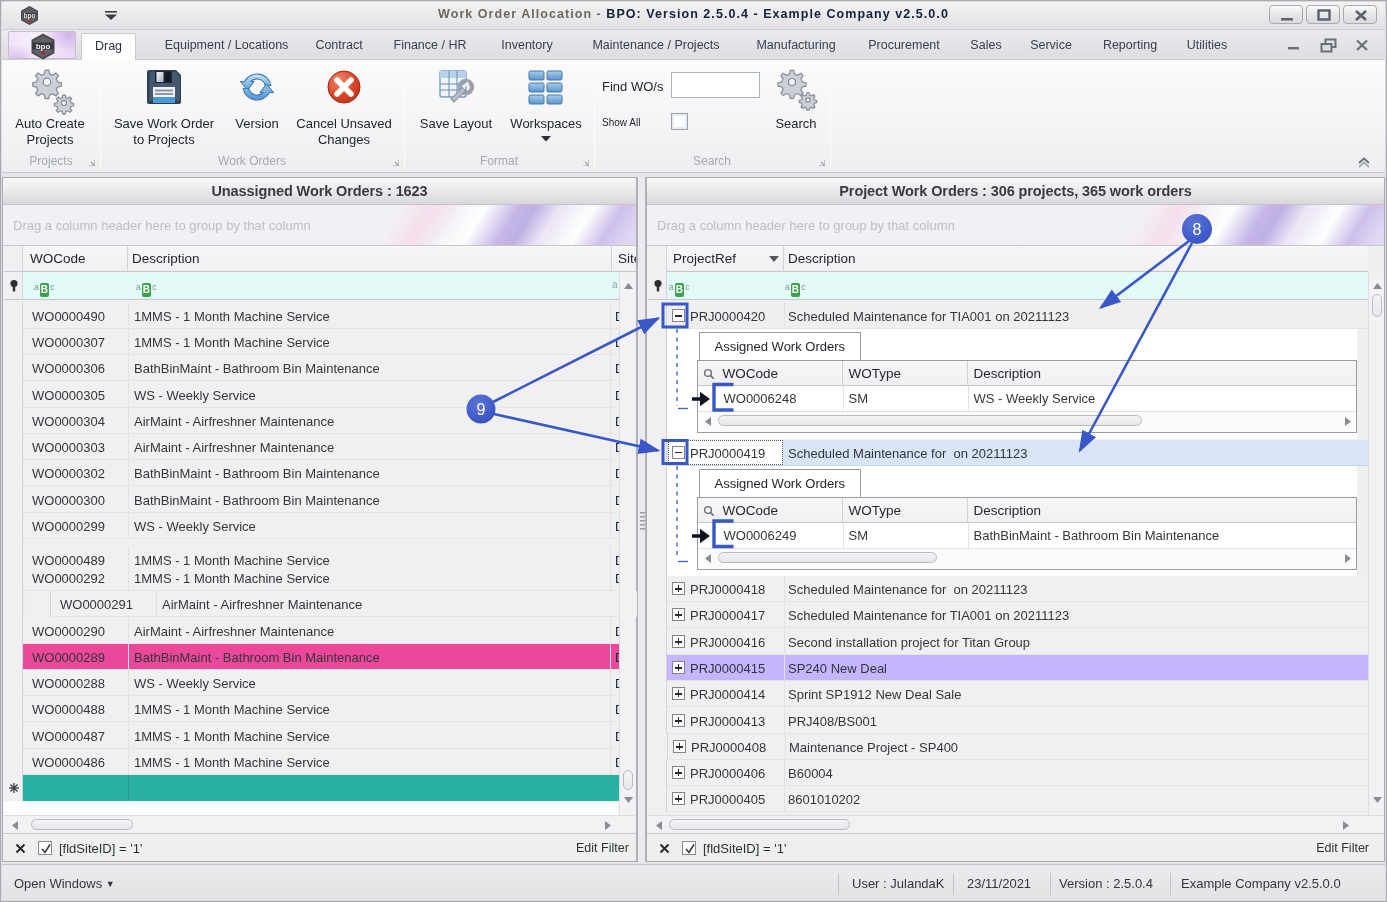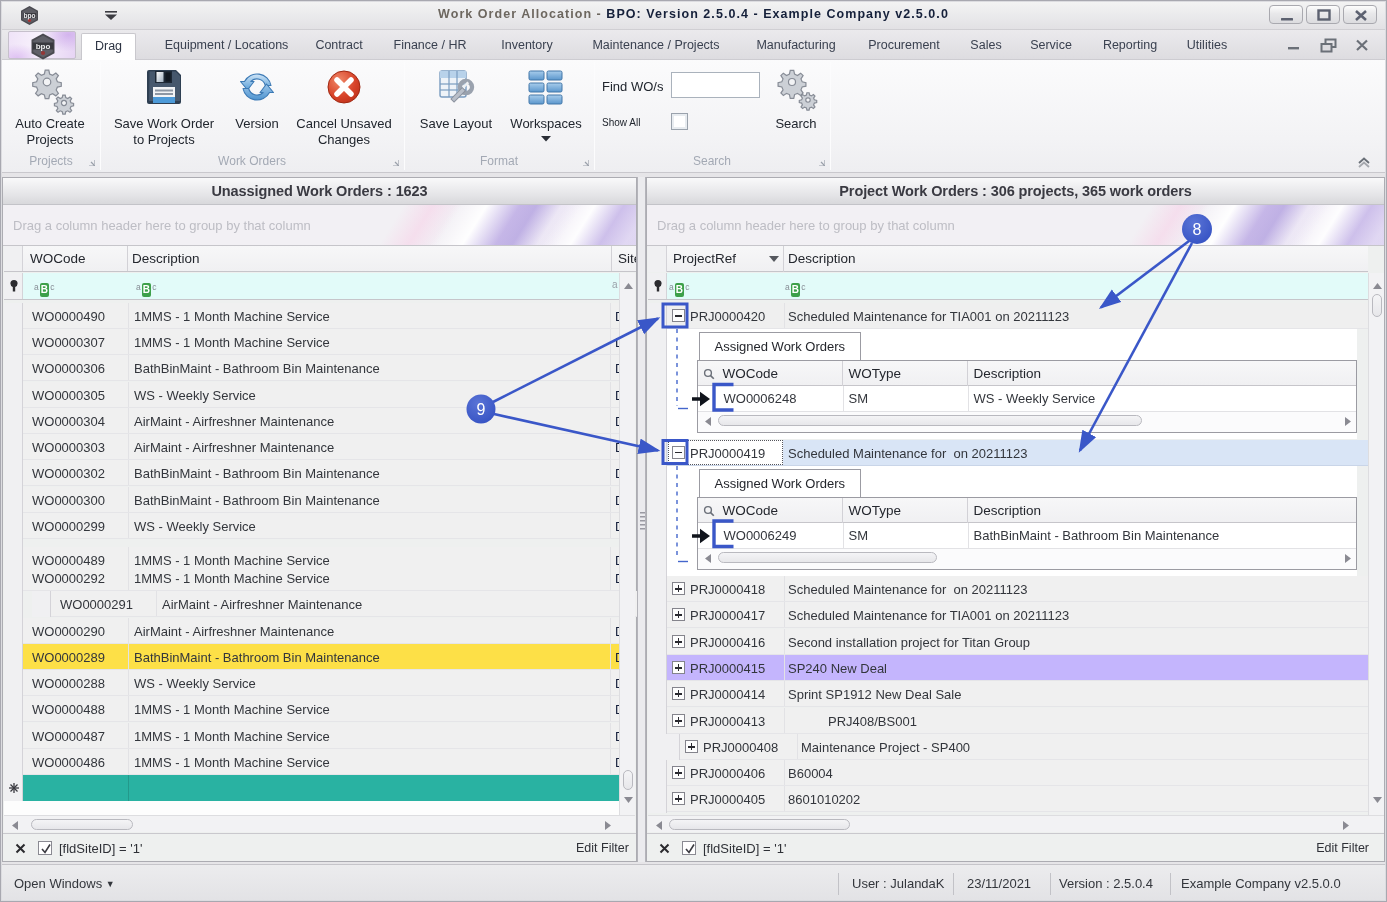--- a/index.html
+++ b/index.html
@@ -425,21 +425,21 @@
     <div class="abs" style="left:611px;top:6px;width:6px;overflow:hidden;color:#16203c;">D</div>
   </div>
   <div class="row" style="left:1px;top:440px;width:615px;background:#f0f0f0;">
     <div class="grid-ind" style="left:0;top:0;height:26px;"></div>
     <div class="abs" style="left:28px;top:6px;">WO0000290</div>
     <div class="cellline" style="left:124px;"></div>
     <div class="abs" style="left:130px;top:6px;">AirMaint - Airfreshner Maintenance</div>
     <div class="cellline" style="left:606px;"></div>
     <div class="abs" style="left:611px;top:6px;width:6px;overflow:hidden;color:#16203c;">D</div>
   </div>
-  <div class="row" style="left:1px;top:466px;width:615px;background:#fde047;">
+  <div class="row" style="left:1px;top:466px;width:615px;background:#ec4899;">
     <div class="grid-ind" style="left:0;top:0;height:26px;"></div>
     <div class="abs" style="left:28px;top:6px;">WO0000289</div>
     <div class="cellline" style="left:124px;"></div>
     <div class="abs" style="left:130px;top:6px;">BathBinMaint - Bathroom Bin Maintenance</div>
     <div class="cellline" style="left:606px;"></div>
     <div class="abs" style="left:611px;top:6px;width:6px;overflow:hidden;color:#16203c;">D</div>
   </div>
   <div class="row" style="left:1px;top:492px;width:615px;background:#f0f0f0;">
     <div class="grid-ind" style="left:0;top:0;height:26px;"></div>
     <div class="abs" style="left:28px;top:6px;">WO0000288</div>
@@ -690,23 +690,23 @@
     <div class="expbox" style="left:24px;top:6px;"><span class="plus"></span></div>
     <div class="abs" style="left:42px;top:6px;">PRJ0000414</div>
     <div class="cellline" style="left:136px;"></div>
     <div class="abs" style="left:140px;top:6px;">Sprint SP1912 New Deal Sale</div>
   </div>
   <div class="row" style="left:1px;top:530px;width:720px;background:#f0f0f0;">
     <div class="grid-ind" style="left:0;top:0;height:26px;"></div>
     <div class="expbox" style="left:24px;top:6px;"><span class="plus"></span></div>
     <div class="abs" style="left:42px;top:6px;">PRJ0000413</div>
     <div class="cellline" style="left:136px;"></div>
-    <div class="abs" style="left:140px;top:6px;margin-left:40px;">PRJ408/BS001</div>
-  </div>
-  <div class="row" style="left:14px;top:556px;width:720px;background:#f0f0f0;text-decoration:underline;">
+    <div class="abs" style="left:140px;top:6px;">PRJ408/BS001</div>
+  </div>
+  <div class="row" style="left:2px;top:556px;width:720px;background:#f0f0f0;text-decoration:underline;">
     <div class="grid-ind" style="left:0;top:0;height:26px;"></div>
     <div class="expbox" style="left:24px;top:6px;"><span class="plus"></span></div>
     <div class="abs" style="left:42px;top:6px;">PRJ0000408</div>
     <div class="cellline" style="left:136px;"></div>
     <div class="abs" style="left:140px;top:6px;">Maintenance Project - SP400</div>
   </div>
   <div class="row" style="left:1px;top:582px;width:720px;background:#f0f0f0;">
     <div class="grid-ind" style="left:0;top:0;height:26px;"></div>
     <div class="expbox" style="left:24px;top:6px;"><span class="plus"></span></div>
     <div class="abs" style="left:42px;top:6px;">PRJ0000406</div>

